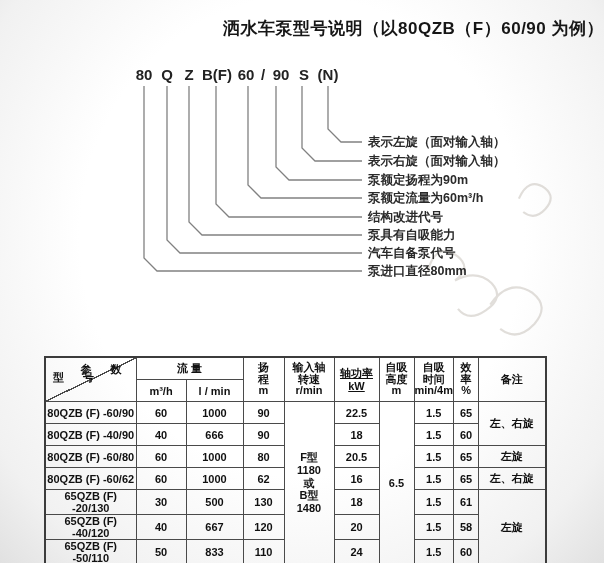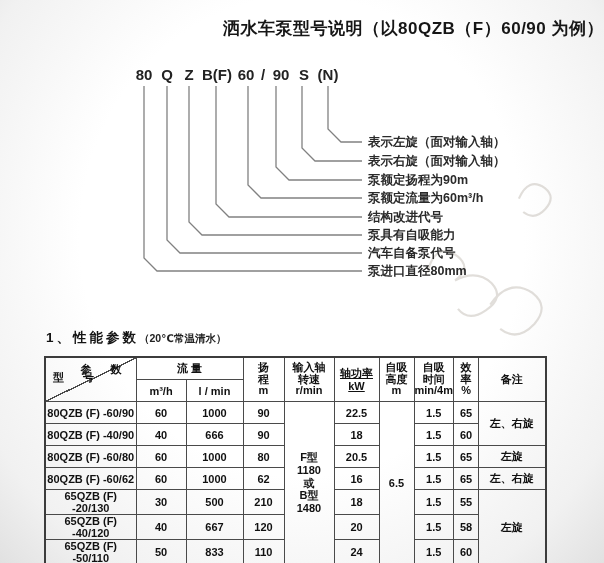--- a/index.html
+++ b/index.html
@@ -94,23 +94,20 @@
     <div class="lbl" style="top:134px">表示左旋（面对输入轴）</div>
     <div class="lbl" style="top:153px">表示右旋（面对输入轴）</div>
     <div class="lbl" style="top:172px">泵额定扬程为90m</div>
     <div class="lbl" style="top:190px">泵额定流量为60m³/h</div>
     <div class="lbl" style="top:209px">结构改进代号</div>
     <div class="lbl" style="top:227px">泵具有自吸能力</div>
     <div class="lbl" style="top:245px">汽车自备泵代号</div>
     <div class="lbl" style="top:263px">泵进口直径80mm</div>
   </div>
 
-  <div class="section-title">
-    <span class="main">1、性能参数</span><span class="note">（20℃常温清水）</span>
-  </div>
 
   <table class="perf">
     <colgroup>
       <col style="width:91px">
         <col style="width:50px">
         <col style="width:57px">
       <col style="width:41px">
         <col style="width:50px">
         <col style="width:45px">
       <col style="width:35px">
@@ -191,24 +188,24 @@
         <td>62</td>
         <td>16</td>
         <td>1.5</td>
         <td>65</td>
         <td>左、右旋</td>
       </tr>
       <tr>
         <td class="model">65QZB (F) -20/130</td>
         <td>30</td>
         <td>500</td>
-        <td>210</td>
+        <td>130</td>
         <td>18</td>
         <td>1.5</td>
-        <td>55</td>
+        <td>61</td>
         <td rowspan="3">左旋</td>
       </tr>
       <tr>
         <td class="model">65QZB (F) -40/120</td>
         <td>40</td>
         <td>667</td>
         <td>120</td>
         <td>20</td>
         <td>1.5</td>
         <td>58</td>

